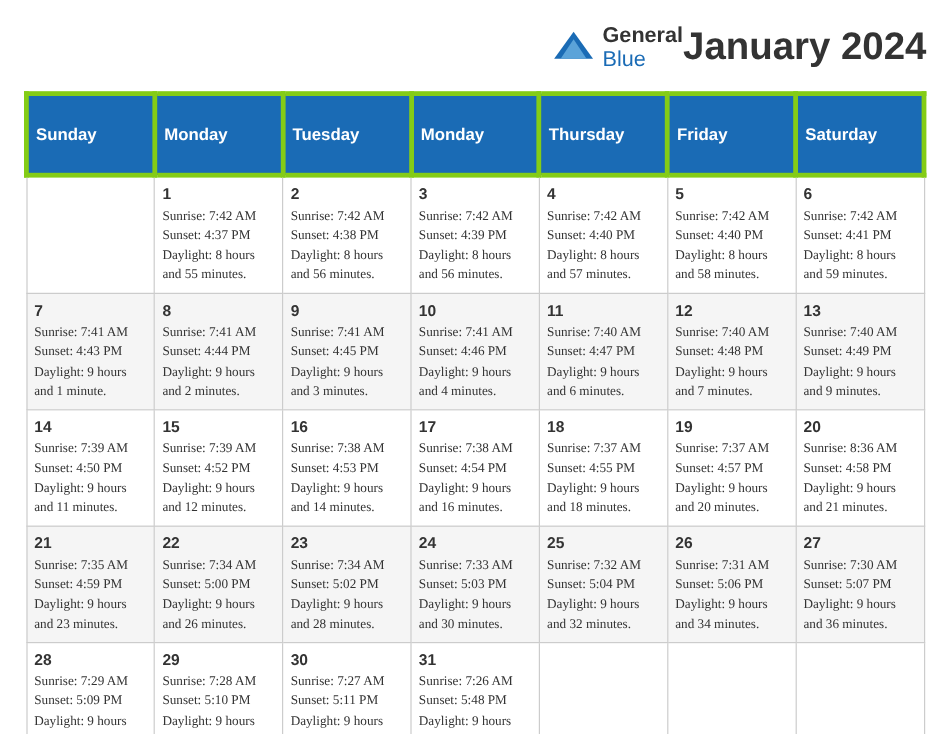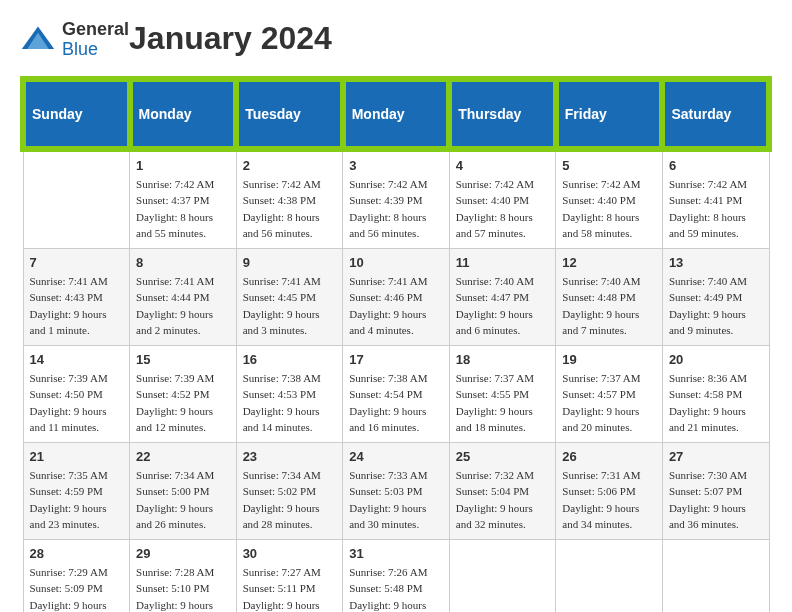--- a/index.html
+++ b/index.html
@@ -5,21 +5,21 @@
     * { box-sizing: border-box; margin: 0; padding: 0; }
     body {
       font-family: Arial, sans-serif;
       background: #fff;
       width: 792px;
       min-height: 612px;
       padding: 20px;
     }
     .header-area {
       display: flex;
-      justify-content: flex-start;
+      justify-content: flex-end;
       align-items: flex-start;
       margin-bottom: 16px;
     }
     .logo {
       display: flex;
       align-items: center;
       gap: 6px;
     }
     .logo-text {
       display: flex;
@@ -56,21 +56,21 @@
       width: 100%;
       border-collapse: collapse;
       border: 1px solid #ccc;
     }
     .calendar-table th {
       background-color: #1a6bb5;
       color: #fff;
       text-align: left;
       padding: 24px 6px;
       font-size: 14px;
-      border: 6px solid #84cc16;
+      border: 4px solid #84cc16;
     }
     .calendar-table td {
       vertical-align: top;
       padding: 6px 6px;
       border: 1px solid #ccc;
       font-size: 11px;
       color: #333;
       background: #fff;
       min-height: 80px;
       width: calc(100% / 7);

